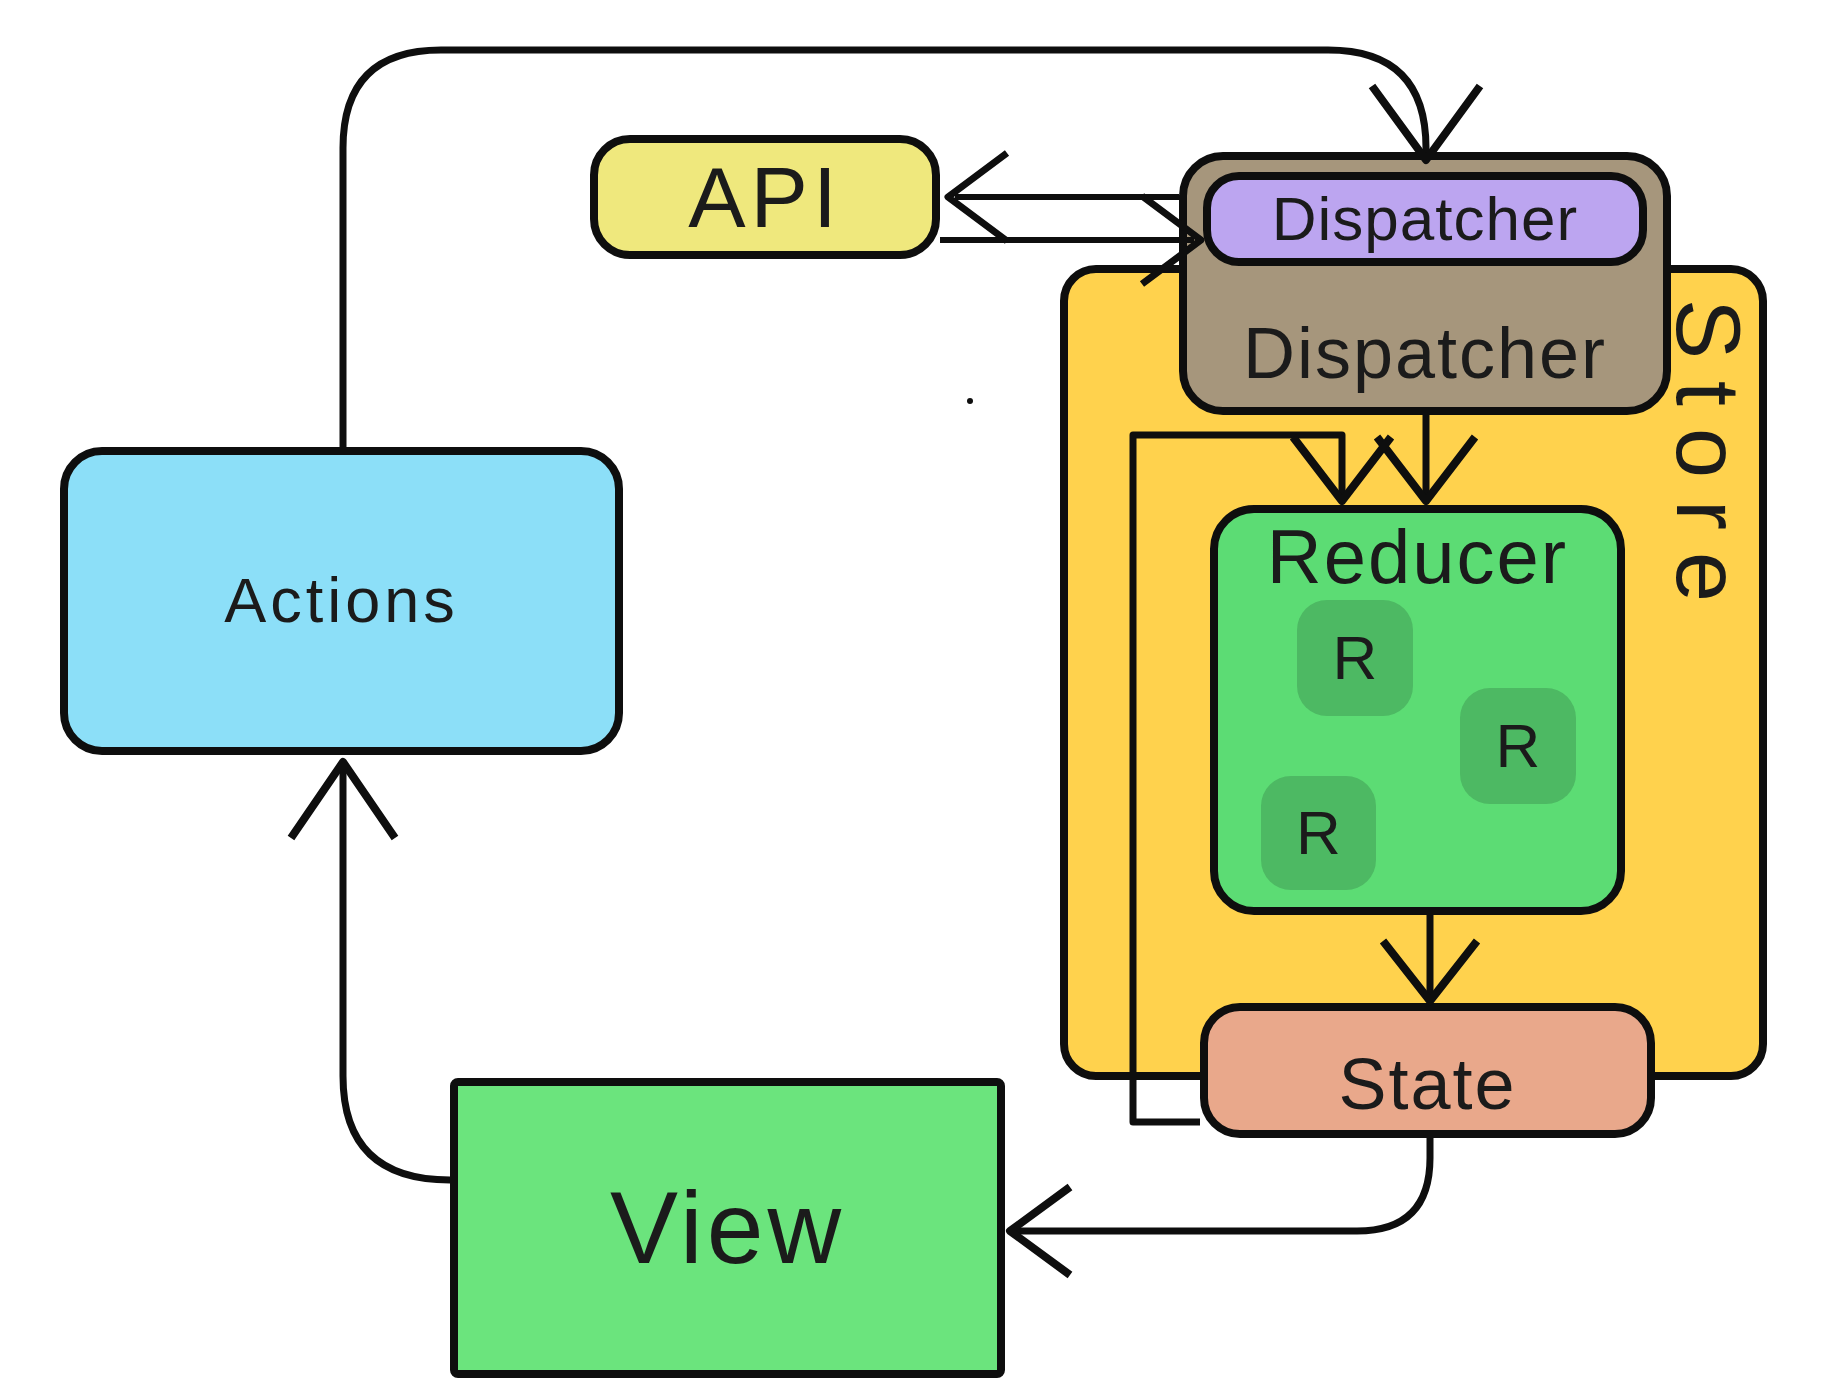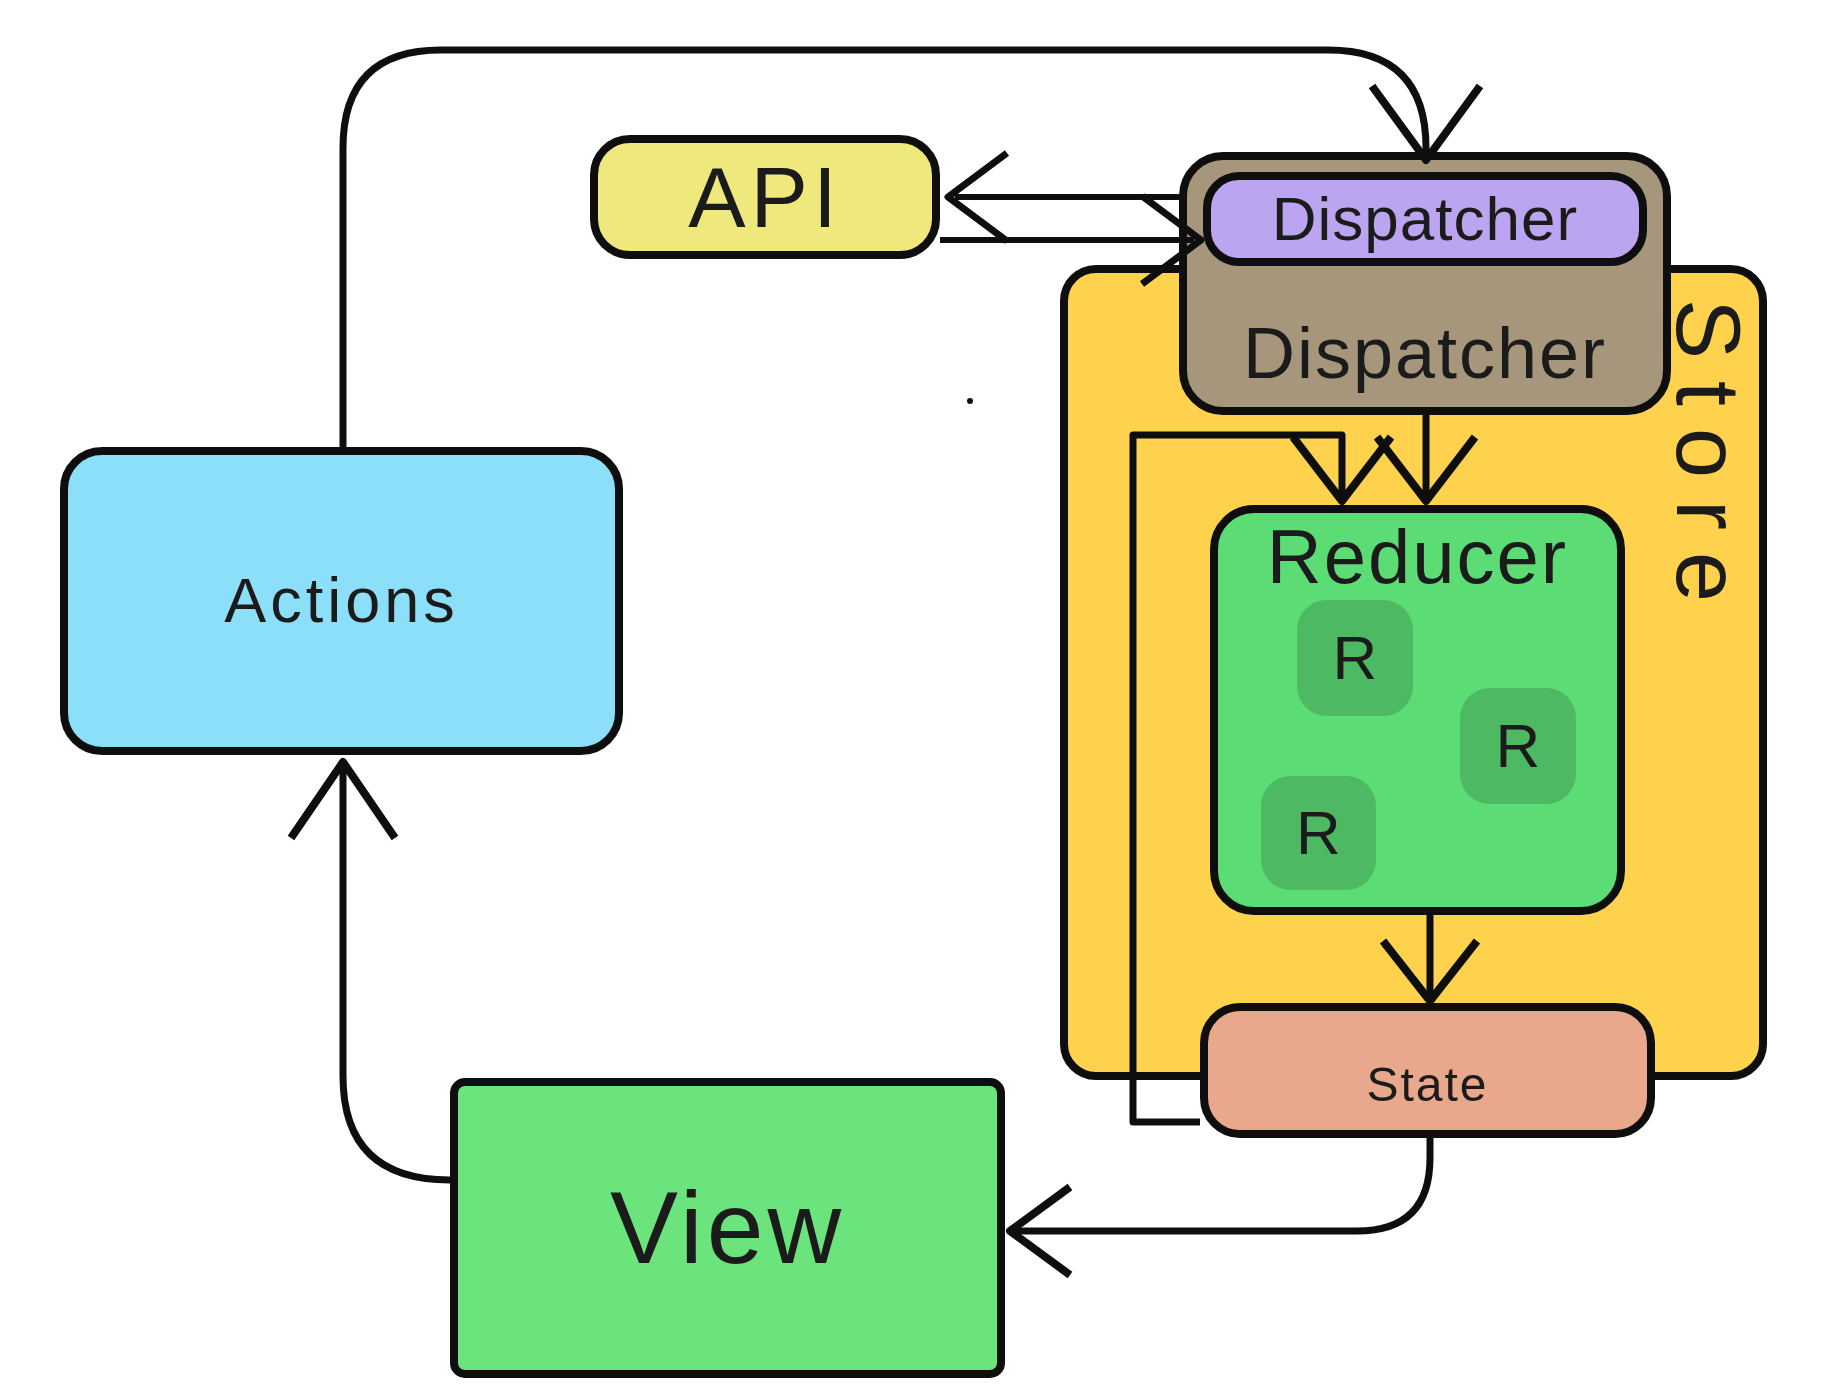--- a/index.html
+++ b/index.html
@@ -63,29 +63,29 @@
     <div class="node no-border" style="left: 1297px; top: 600px; width: 116px; height: 116px; background: rgb(77, 185, 99); border-radius: 30px;">
       <span class="label" style="font-size: 62px;">R</span>
     </div>
     <div class="node no-border" style="left: 1460px; top: 688px; width: 116px; height: 116px; background: rgb(77, 185, 99); border-radius: 30px;">
       <span class="label" style="font-size: 62px;">R</span>
     </div>
     <div class="node no-border" style="left: 1261px; top: 776px; width: 115px; height: 114px; background: rgb(77, 185, 99); border-radius: 30px;">
       <span class="label" style="font-size: 62px;">R</span>
     </div>
     <div class="node" style="left: 1200px; top: 1003px; width: 455px; height: 135px; background: rgb(233, 168, 139); border-radius: 40px;">
-      <span class="label" style="font-size: 48px; letter-spacing: 2px; margin-top: 29px;">State</span>
+      <span class="label" style="font-size: 72px; letter-spacing: 2px; margin-top: 29px;">State</span>
     </div>
     <div class="node" style="left: 60px; top: 447px; width: 563px; height: 308px; background: rgb(140, 223, 248); border-radius: 42px;">
       <span class="label" style="font-size: 63px; letter-spacing: 4px;">Actions</span>
     </div>
     <div class="node" style="left: 590px; top: 135px; width: 350px; height: 124px; background: rgb(239, 232, 125); border-radius: 40px;">
       <span class="label" style="font-size: 86px; letter-spacing: 5px;">API</span>
     </div>
-    <div class="node" style="left: 450px; top: 1078px; width: 555px; height: 300px; background: rgb(107, 228, 125); border-radius: 15px;">
+    <div class="node" style="left: 450px; top: 1078px; width: 555px; height: 300px; background: rgb(107, 228, 125); border-radius: 8px;">
       <span class="label" style="font-size: 102px; letter-spacing: 4px;">View</span>
     </div>
     <svg id="edges" width="1823" height="1393" viewBox="0 0 1823 1393">
       <g>
         <path d="M 343 447 L 343 148 Q 343 50 441 50 L 1328 50 Q 1426 50 1426 148 L 1426 158" stroke-width="7"></path>
         <polyline points="1372,86 1426,160 1480,86" stroke-width="8"></polyline>
       </g>
       <g>
         <path d="M 1179 197 L 955 197" stroke-width="6"></path>
         <polyline points="1007,153 948,197 1007,241" stroke-width="7"></polyline>

